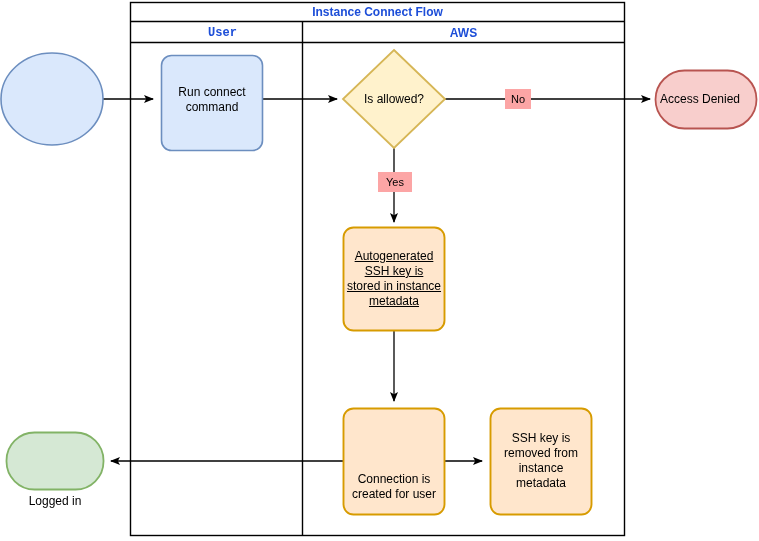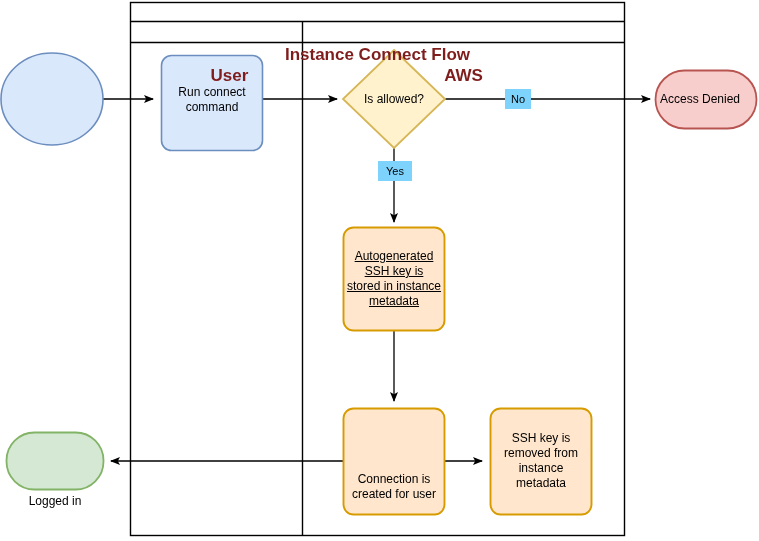--- a/index.html
+++ b/index.html
@@ -35,34 +35,33 @@
     line-height: 15px;
     pointer-events: none;
     white-space: pre-line;
   }
   .lane-title {
     position: absolute;
     display: flex;
     align-items: center;
     justify-content: center;
     text-align: center;
-    color: #7f1d1d;
-    font-size: 17px;
+    color: #1d4ed8;
+    font-size: 12px;
     font-weight: bold;
-    margin-top: 43px;
   }
   .edge-label {
     position: absolute;
     display: flex;
     align-items: center;
     justify-content: center;
     text-align: left;
     color: #000000;
     font-size: 11px;
-    background: #7dd3fc;
+    background: #fca5a5;
     padding: 0 2px;
   }
 </style>
 </head>
 <body>
 
 <div id="canvas">
 
   <svg id="svg-layer" viewBox="0 0 759 541" xmlns="http://www.w3.org/2000/svg">
     <defs>
@@ -112,21 +111,21 @@
 
     <rect x="343.5" y="408.5" width="101" height="106" rx="10" ry="10" fill="#ffe6cc" stroke="#d79b00" stroke-width="1.9"></rect>
 
     <rect x="490.5" y="408.5" width="101" height="106" rx="10" ry="10" fill="#ffe6cc" stroke="#d79b00" stroke-width="1.9"></rect>
 
     <rect x="6.5" y="432.5" width="97" height="57" rx="28" ry="28" fill="#d5e8d4" stroke="#82b366" stroke-width="1.8"></rect>
   </svg>
 
   <div class="lane-title" style="left:131px; top:2px; width:493px; height:20px;">Instance Connect Flow</div>
 
-  <div class="lane-title" style="left:144px; top:22px; width:171px; height:21px;">User</div>
+  <div class="lane-title" style="left:137px; top:22px; width:171px; height:21px;font-family:Liberation Mono, monospace;">User</div>
 
   <div class="lane-title" style="left:303px; top:22px; width:321px; height:21px;">AWS</div>
 
 
   <div class="node-label" style="left:162px; top:78px; width:100px; height:44px;">Run connect
 command</div>
 
   <div class="node-label" style="left:345px; top:88px; width:98px; height:22px;">Is allowed?</div>
 
   <div class="node-label" style="left:656px; top:88px; width:88px; height:22px;">Access Denied</div>
@@ -141,15 +140,15 @@
 
   <div class="node-label" style="left:491px; top:430px; width:100px; height:62px;">SSH key is
 removed from
 instance
 metadata</div>
 
   <div class="node-label" style="left:7px; top:450px; width:96px; height:22px;margin-top:40px;">Logged in</div>
 
   <div class="edge-label" style="left:505px; top:89px; width:22px; height:20px;">No</div>
 
-  <div class="edge-label" style="left:378px; top:161px; width:30px; height:20px;">Yes</div>
+  <div class="edge-label" style="left:378px; top:172px; width:30px; height:20px;">Yes</div>
 
 </div>
 
 </body></html>

